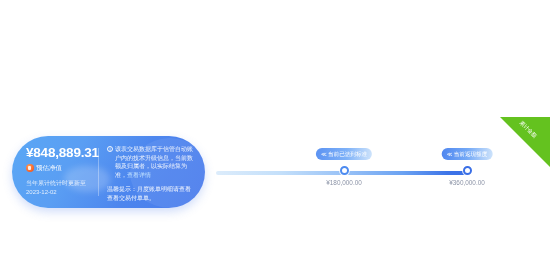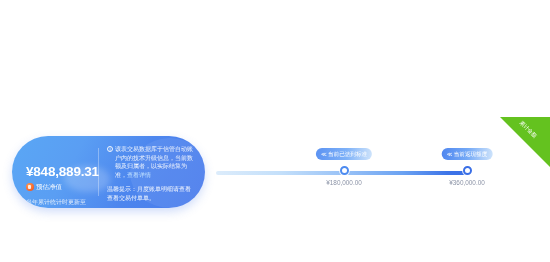--- a/index.html
+++ b/index.html
@@ -53,21 +53,20 @@
     pointer-events: none;
   }
 
   #card-left {
     width: 86px;
     flex: 0 0 86px;
     padding: 10px 0 0 14px;
     box-sizing: border-box;
     position: relative;
     z-index: 2;
-    margin-top: 19px;
   }
   #card-divider {
     width: 1px;
     margin: 12px 0;
     background: rgba(255,255,255,0.32);
     flex: 0 0 1px;
     position: relative;
     z-index: 2;
   }
   #card-right {

